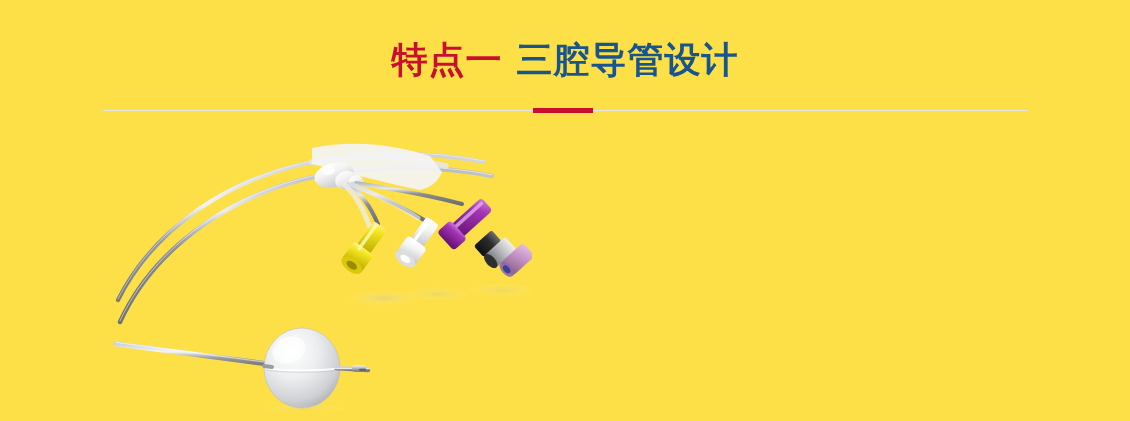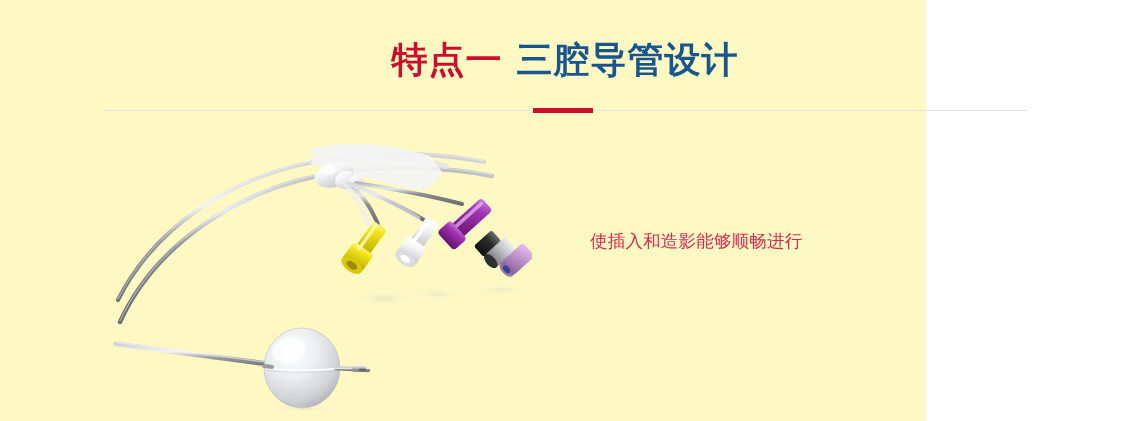--- a/index.html
+++ b/index.html
@@ -10,23 +10,23 @@
     width: 1130px;
     height: 421px;
     background: #ffffff;
     font-family: "Liberation Sans", sans-serif;
     overflow: hidden;
     position: relative;
   }
 
   .page {
     position: relative;
-    width: 926px;
+    width: 1130px;
     height: 421px;
-    background: #fef9c3;
+    background: #fde047;
   }
 
   
   .title-block {
     position: absolute;
     left: 0;
     top: 42px;
     width: 1130px;
     text-align: center;
     white-space: nowrap;
@@ -282,16 +282,15 @@
         <path d="M 224 236 L 256 238" fill="none" stroke="url(#shaftG)" stroke-width="4.6" stroke-linecap="round"></path>
         <rect x="240" y="233.5" width="14" height="6" rx="2" fill="url(#metalG)"></rect>
         <rect x="247" y="236.8" width="7" height="2" rx="1" fill="#5f6063"></rect>
 
         <ellipse cx="192" cy="278" rx="44" ry="6" fill="url(#shadowG)" opacity="0.5"></ellipse>
       </g>
     </svg>
   </div>
 
   <div class="description">
-    <span class="line">使插入和造影能够顺畅进行</span>
   </div>
 
 </div>
 
 </body></html>

